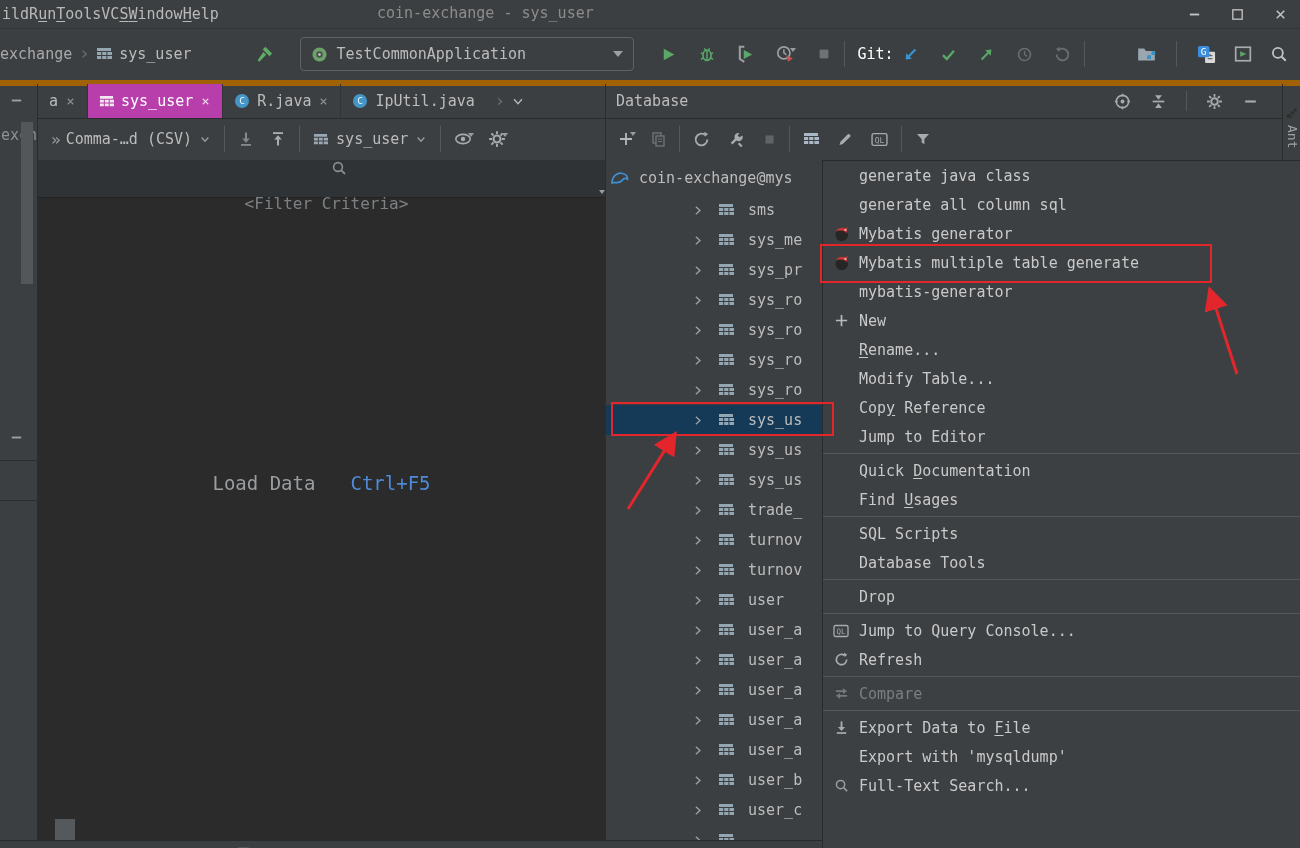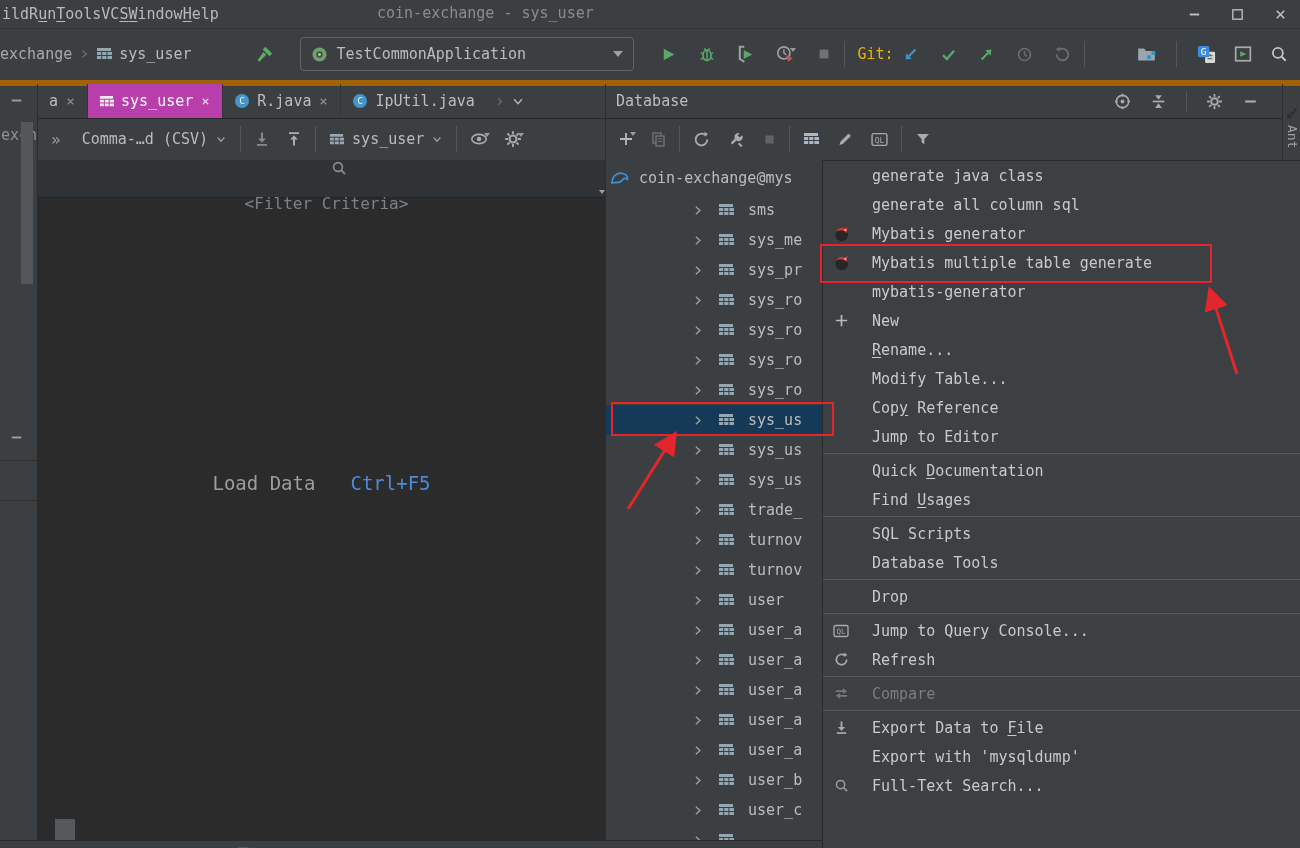--- a/index.html
+++ b/index.html
@@ -74,21 +74,21 @@
   .trow .tlabel{margin-left:14px;color:#bcbcbc;}
   .trow.selected{background:#143a57;}
   .tchev{color:#9da0a2;}
 
   
   .ctx-menu{left:822px;top:160px;width:478px;height:688px;background:#3d4043;z-index:5;
             border-left:1px solid #2a2a2a;border-top:1px solid #2a2a2a;}
   .ctx-menu ul{list-style:none;margin:0;padding:0;}
   .ctx-menu li{height:29px;display:flex;align-items:center;color:#c9c9c9;cursor:default;}
   .ctx-menu li .mi-icon{width:22px;margin-left:7px;display:flex;justify-content:center;color:#a7abad;}
-  .ctx-menu li .mi-label{margin-left:20px;}
+  .ctx-menu li .mi-label{margin-left:7px;}
   .ctx-menu li.disabled{color:#7b7e80;}
   .ctx-menu li.disabled .mi-icon{opacity:.55;}
   .msep{height:5px;position:relative;}
   .msep::after{content:"";position:absolute;left:0;right:0;top:2px;height:1px;background:#55585a;}
 
   
   .left-strip{left:0;top:84px;width:37px;height:764px;border-right:1px solid #2a2c2e;}
   .strip-text{position:absolute;left:1px;top:42px;color:#8f9294;}
   .vthumb{position:absolute;left:21px;top:38px;width:12px;height:162px;background:#53575a;}
   .strip-line{position:absolute;left:0;width:37px;height:1px;background:#2a2c2e;}
@@ -344,21 +344,21 @@
             <use href="#sym-profiler"></use>
           </svg>
         <span class="mini-caret"></span>
       </span>
       <svg class="ic i14" style="color:#6e7274">
           <use href="#sym-stop"></use>
         </svg>
     </div>
 
     <span class="tsep"></span>
-    <span style="color:#eab308;margin-right:8px">Git:</span>
+    <span style="color:#ffffff;margin-right:8px">Git:</span>
     <div class="tb-group">
       <svg class="ic i17" style="color:#3994d1">
           <use href="#sym-arrow-dl"></use>
         </svg>
       <svg class="ic i17" style="color:#59a869">
           <use href="#sym-check"></use>
         </svg>
       <svg class="ic i17" style="color:#59a869">
           <use href="#sym-arrow-ur"></use>
         </svg>
@@ -465,21 +465,21 @@
 
   <div class="abs ant-stripe">
     <svg class="ic i14">
         <use href="#sym-ant"></use>
       </svg>
     <span class="ant-label">Ant</span>
   </div>
 
   <div class="abs data-toolbar">
     <span style="margin-left:13px;color:#9a9da0;font-size:16px">»</span>
-    <span style="margin-left:21px">Comma-…d (CSV)</span>
+    <span style="margin-left:5px">Comma-…d (CSV)</span>
     <svg class="ic i12" style="color:#9a9da0;margin-left:7px">
         <use href="#sym-chev-down"></use>
       </svg>
     <span class="tsep"></span>
     <svg class="ic i16" style="color:#85898b">
         <use href="#sym-down"></use>
       </svg>
     <svg class="ic i16" style="color:#a9adaf;margin-left:16px">
         <use href="#sym-up"></use>
       </svg>

